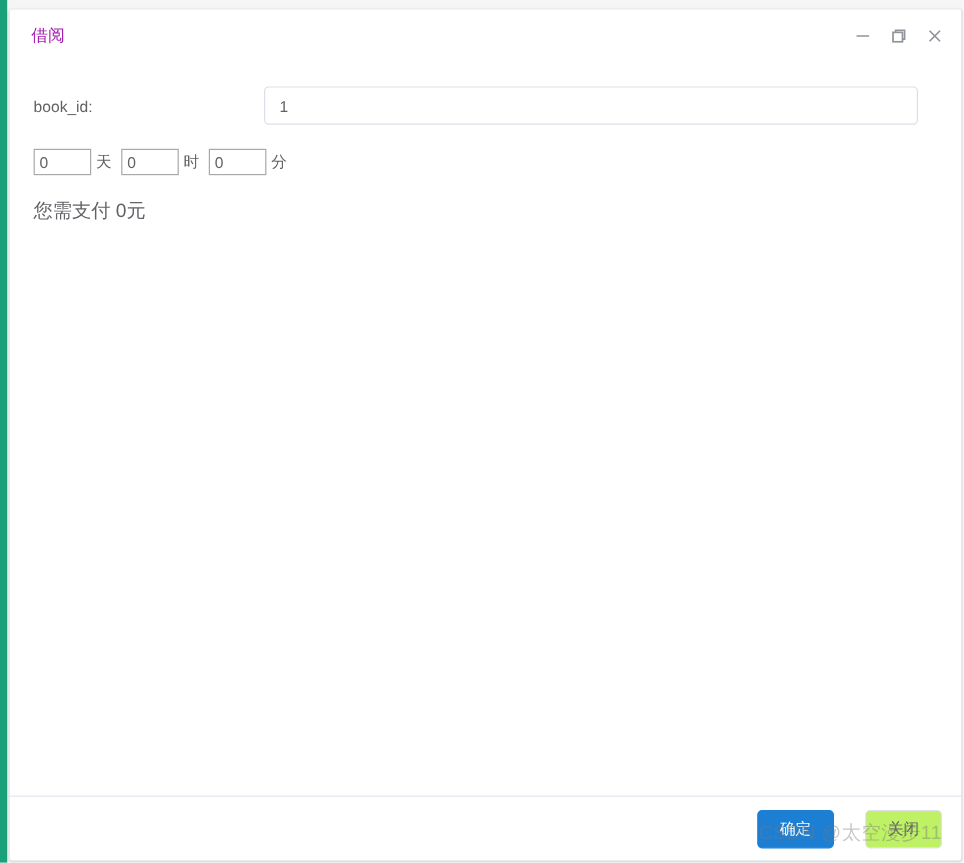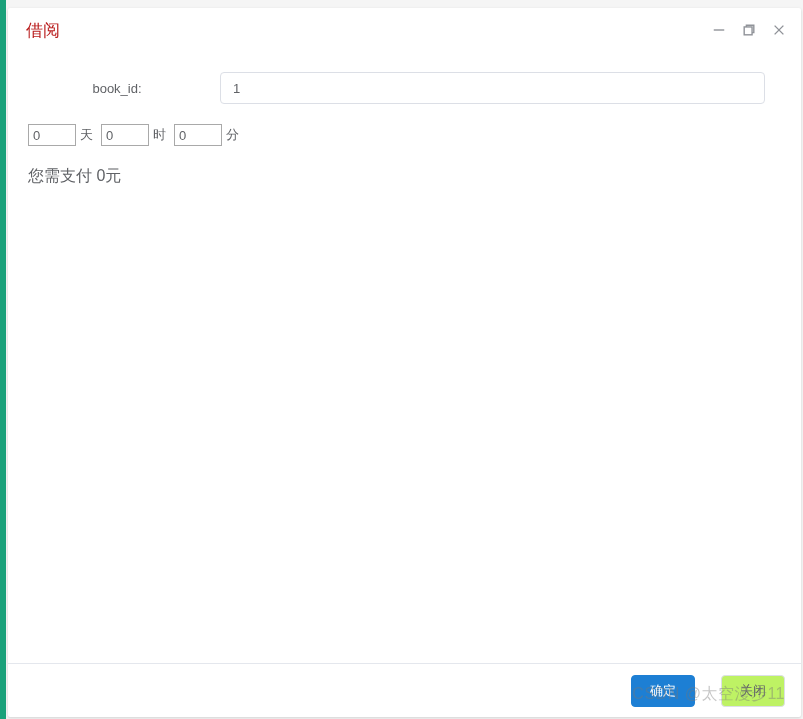--- a/index.html
+++ b/index.html
@@ -39,22 +39,22 @@
     }
     .dialog-header {
       height: 44px;
       display: flex;
       align-items: center;
       padding: 0 14px 0 18px;
       border-bottom: 0;
     }
     .dialog-title {
       flex: 1;
-      color: #b91c1c;
-      font-size: 17px;
+      color: #a21caf;
+      font-size: 14px;
     }
     .header-icons {
       display: flex;
       align-items: center;
       gap: 14px;
     }
     .icon-btn {
       width: 16px;
       height: 16px;
       display: flex;
@@ -75,21 +75,21 @@
       padding: 20px 20px 20px 20px;
       overflow: auto;
     }
     .form-row {
       display: flex;
       align-items: center;
       margin-bottom: 20px;
     }
     .form-label {
       width: 192px;
-      text-align: center;
+      text-align: left;
       padding-right: 14px;
       color: #606266;
       font-size: 13px;
     }
     .form-control {
       flex: 1;
     }
     .input-text {
       width: 545px;
       height: 32px;

